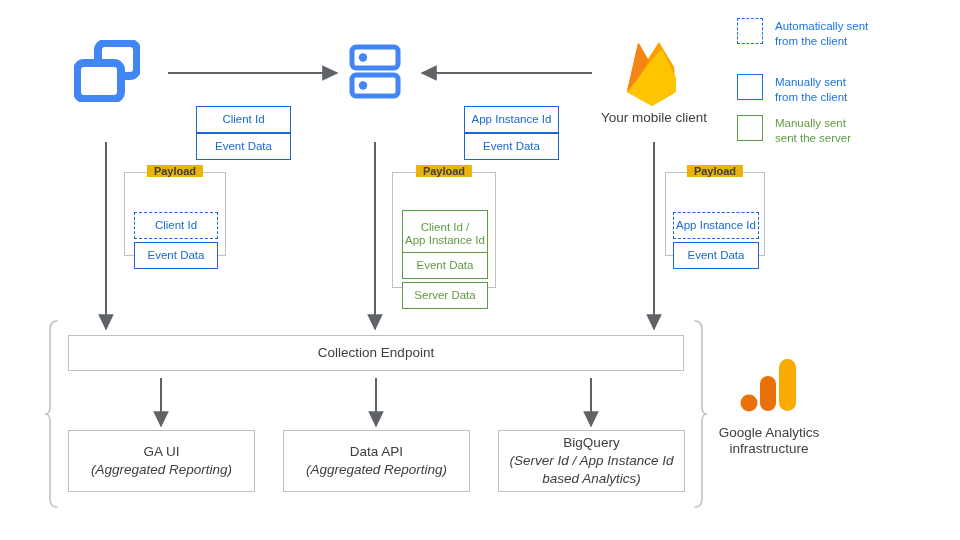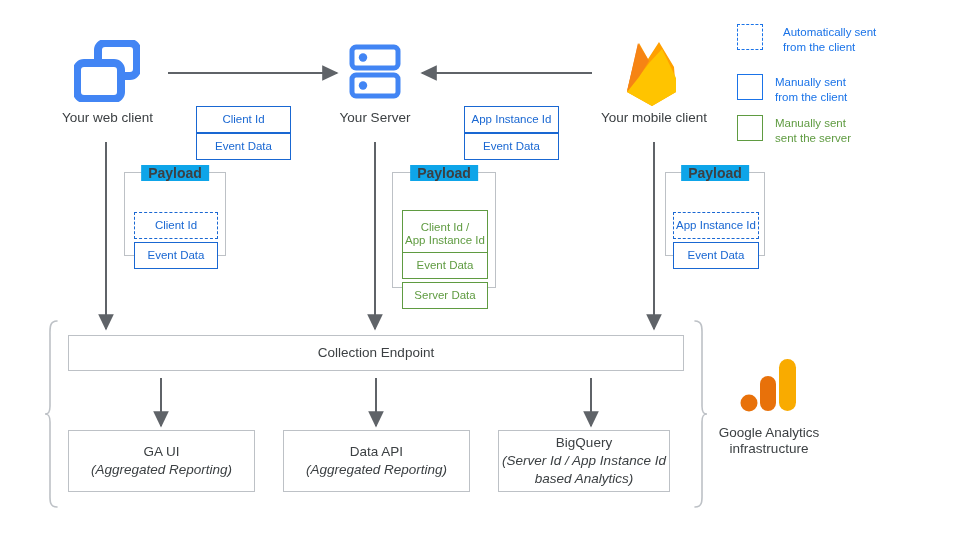--- a/index.html
+++ b/index.html
@@ -41,23 +41,23 @@
   
   .payload{
     position:absolute;
     box-sizing:border-box;
     border:1px solid #bdc1c6;
     background:#ffffff;
   }
   .payload-title{
     position:absolute;
     top:-8px;left:50%;transform:translateX(-50%);
-    background:#0ea5e9;
+    background:#eab308;
     padding:0 7px;
-    font-size:14px;
+    font-size:11px;
     font-weight:bold;
     color:#3c4043;
     white-space:nowrap;
   }
 
   
   .gbox{
     position:absolute;
     box-sizing:border-box;
     border:1px solid #bdc1c6;
@@ -140,22 +140,20 @@
     <path d="M10,55 L33,25 L45,12 L59,41 L59,55 L35,69 Z" fill="#ffc400"></path>
     <path d="M10,55 L21,6 L32,24 L22,40 Z" fill="#f57f17" opacity="0.85"></path>
   </svg>
 
   <svg class="abs" style="left:738px;top:358px;" width="62" height="58" viewBox="0 0 62 58">
     <rect x="41" y="1" width="17" height="52" rx="8.5" ry="8.5" fill="#f9ab00"></rect>
     <rect x="22" y="18" width="16" height="35" rx="8" ry="8" fill="#e8710a"></rect>
     <circle cx="11" cy="45" r="8.5" fill="#e8710a"></circle>
   </svg>
 
-  <div class="node-label" style="left:0;top:110px;width:215px;">Your web client</div>
-  <div class="node-label" style="left:275px;top:110px;width:200px;">Your Server</div>
   <div class="node-label" style="left:554px;top:110px;width:200px;">Your mobile client</div>
 
   <div class="node-label" style="left:690px;top:425px;width:158px;">Google Analytics</div>
   <div class="node-label" style="left:690px;top:441px;width:158px;">infrastructure</div>
 
   <div class="chip blue" style="left:196px;top:85px;width:95px;height:27px;">Client Id</div>
   <div class="chip blue" style="left:196px;top:112px;width:95px;height:27px;">Event Data</div>
 
   <div class="chip blue" style="left:464px;top:85px;width:95px;height:27px;">App Instance Id</div>
   <div class="chip blue" style="left:464px;top:112px;width:95px;height:27px;">Event Data</div>
@@ -187,27 +185,27 @@
   <div class="gbox" style="left:68px;top:430px;width:187px;height:62px;flex-direction:column;">
     <span>GA UI</span>
     <span class="it">(Aggregated Reporting)</span>
   </div>
 
   <div class="gbox" style="left:283px;top:430px;width:187px;height:62px;flex-direction:column;">
     <span>Data API</span>
     <span class="it">(Aggregated Reporting)</span>
   </div>
 
-  <div class="gbox" style="left:498px;top:430px;width:172px;height:62px;flex-direction:column;">
+  <div class="gbox" style="left:498px;top:430px;width:187px;height:62px;flex-direction:column;">
     <span>BigQuery</span>
     <span class="it">(Server Id / App Instance Id</span>
     <span class="it">based Analytics)</span>
   </div>
 
-  <div class="legend-row" style="left:737px;top:24px;gap:8px;">
+  <div class="legend-row" style="left:737px;top:18px;">
     <div class="legend-sw sw-dash"></div>
     <div class="legend-txt blue">
       <div>Automatically sent</div>
       <div>from the client</div>
     </div>
   </div>
 
   <div class="legend-row" style="left:737px;top:74px;">
     <div class="legend-sw sw-blue"></div>
     <div class="legend-txt blue">

